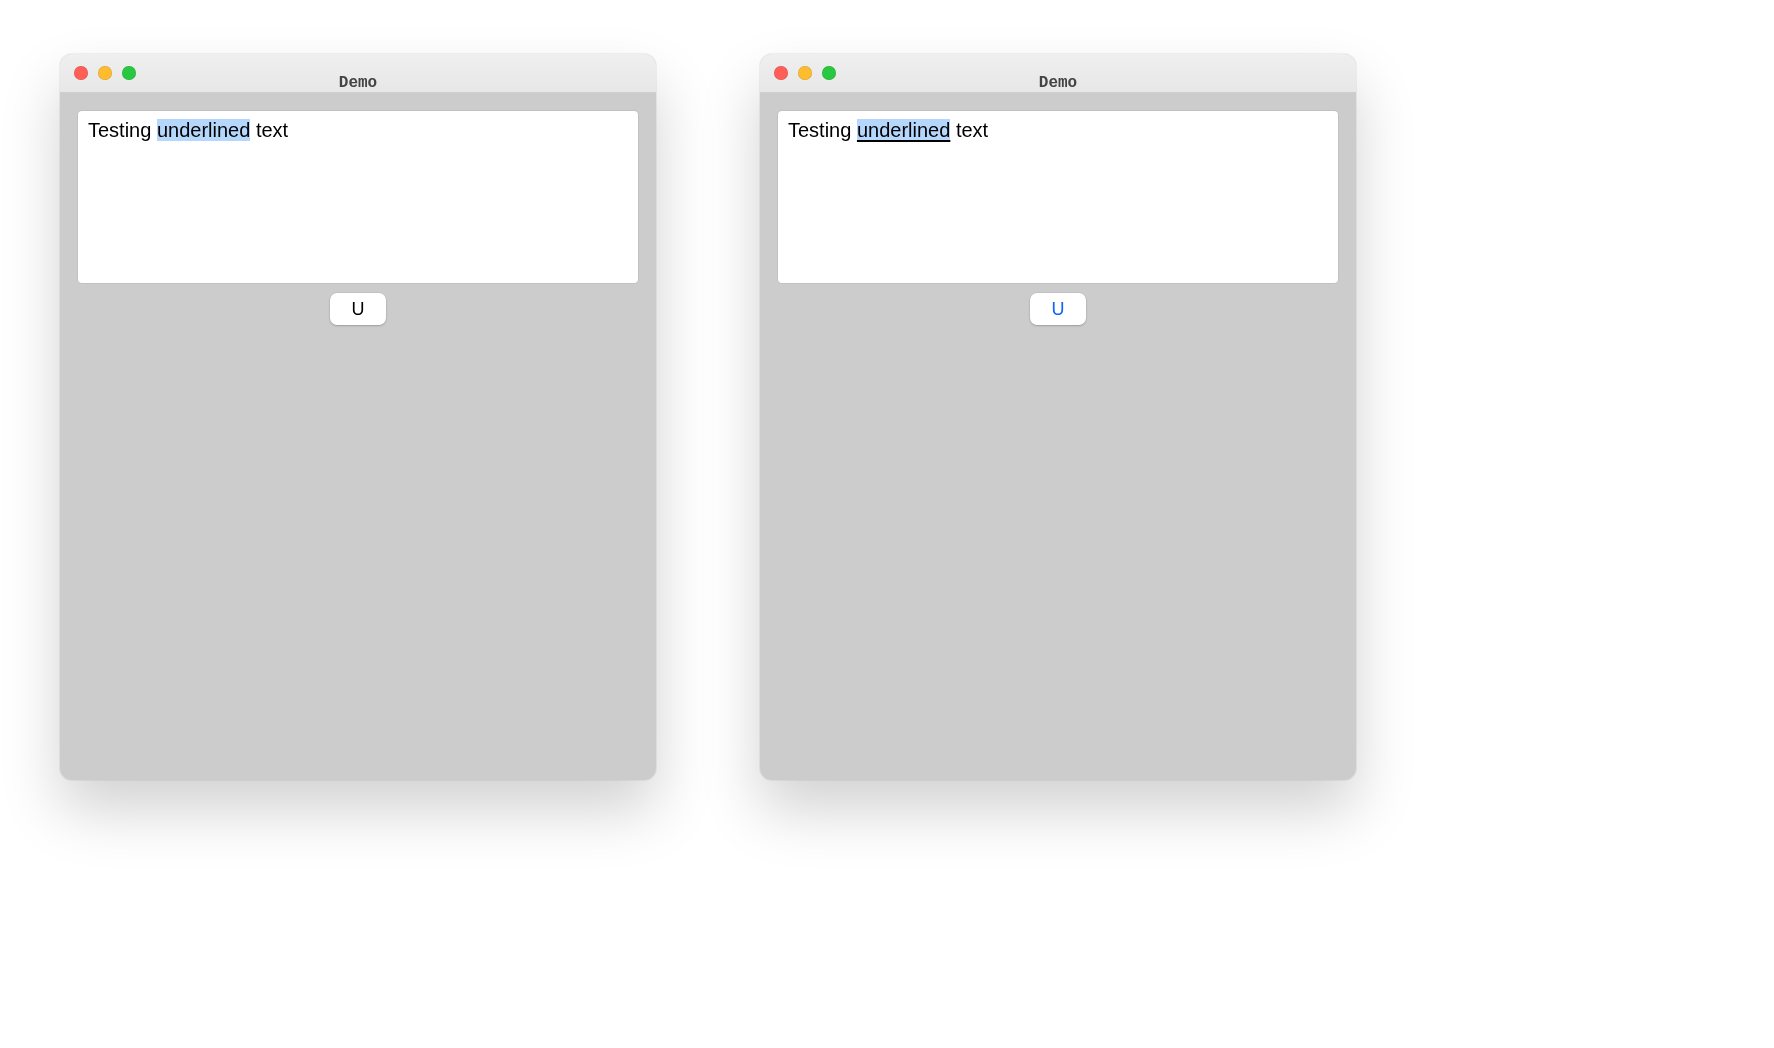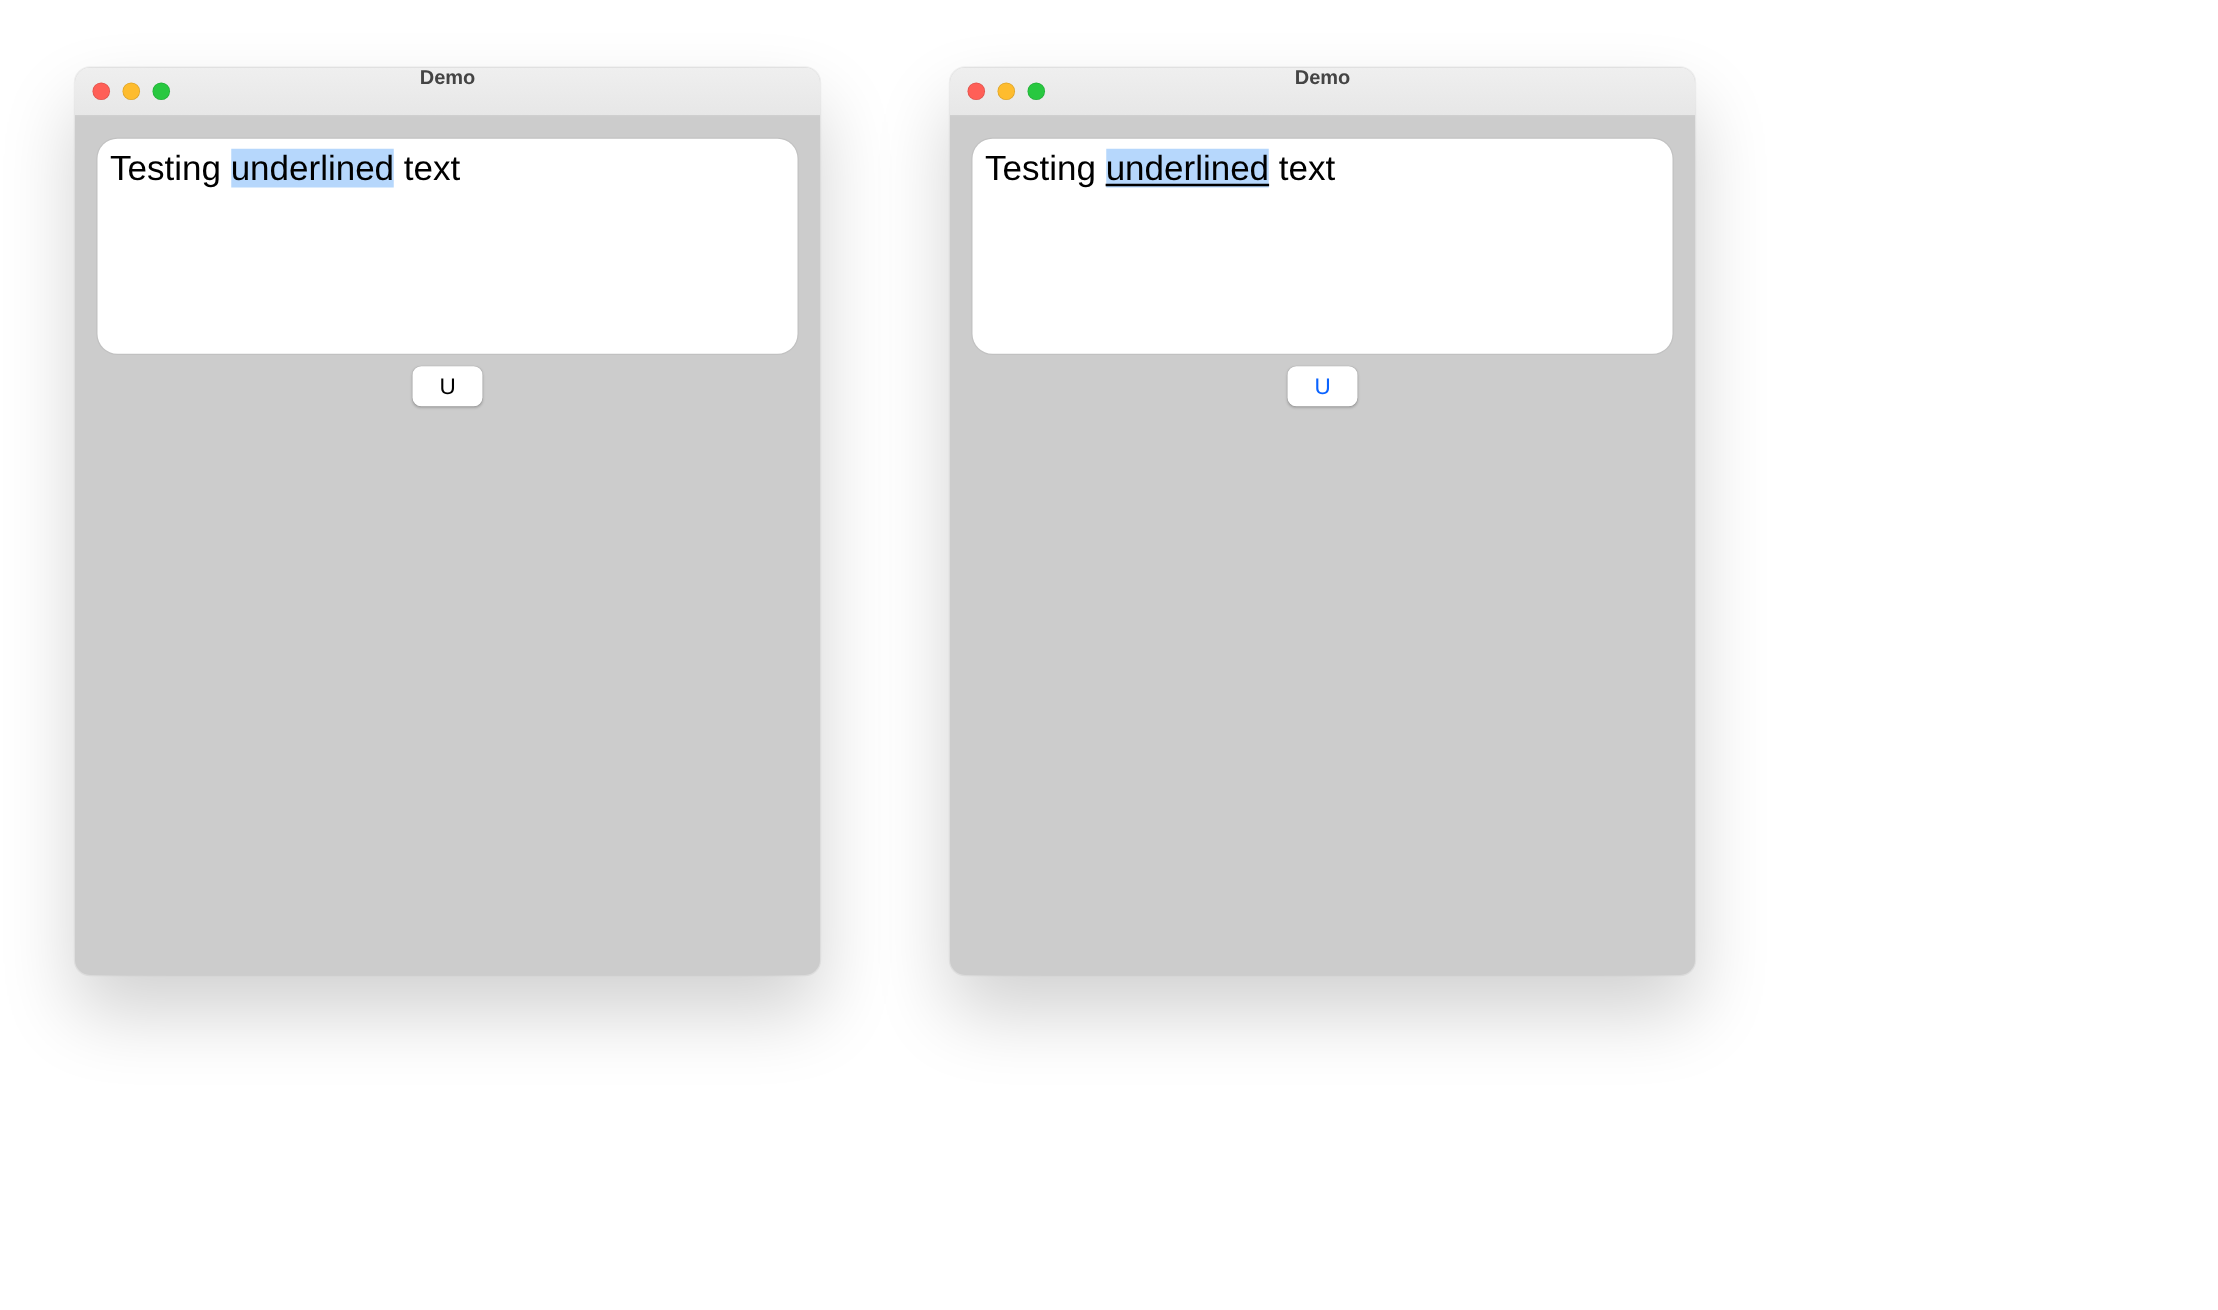--- a/index.html
+++ b/index.html
@@ -22,22 +22,23 @@
     background: #cccccc;
     border-radius: 12px;
     box-shadow: 0 30px 60px rgba(0,0,0,0.18), 0 0 0 1px rgba(0,0,0,0.05);
     overflow: hidden;
   }
   .titlebar {
     height: 38px;
     background: linear-gradient(#efefef, #e7e7e7);
     border-bottom: 1px solid #cfcfcf;
     display: flex;
-    align-items: flex-start;
+    align-items: flex-end;
     position: relative;
+    font-family: Liberation Mono, monospace;
   }
   .traffic {
     position: absolute;
     left: 14px;
     top: 50%;
     transform: translateY(-50%);
     display: flex;
     gap: 10px;
   }
   .traffic .dot {
@@ -54,24 +55,24 @@
     text-align: center;
     font-weight: 700;
     font-size: 16px;
     color: #444;
   }
   .body {
     padding: 18px;
   }
   .text-area {
     background: #ffffff;
-    border-radius: 16px;
+    border-radius: 4px;
     height: 160px;
     padding: 6px 10px;
-    font-size: 28px;
+    font-size: 20px;
     line-height: 1.3;
     color: #000;
     box-shadow: 0 0 0 1px rgba(0,0,0,0.05);
     overflow: hidden;
     white-space: pre-wrap;
     cursor: text;
   }
   .sel {
     background: #b6d7fc;
   }

